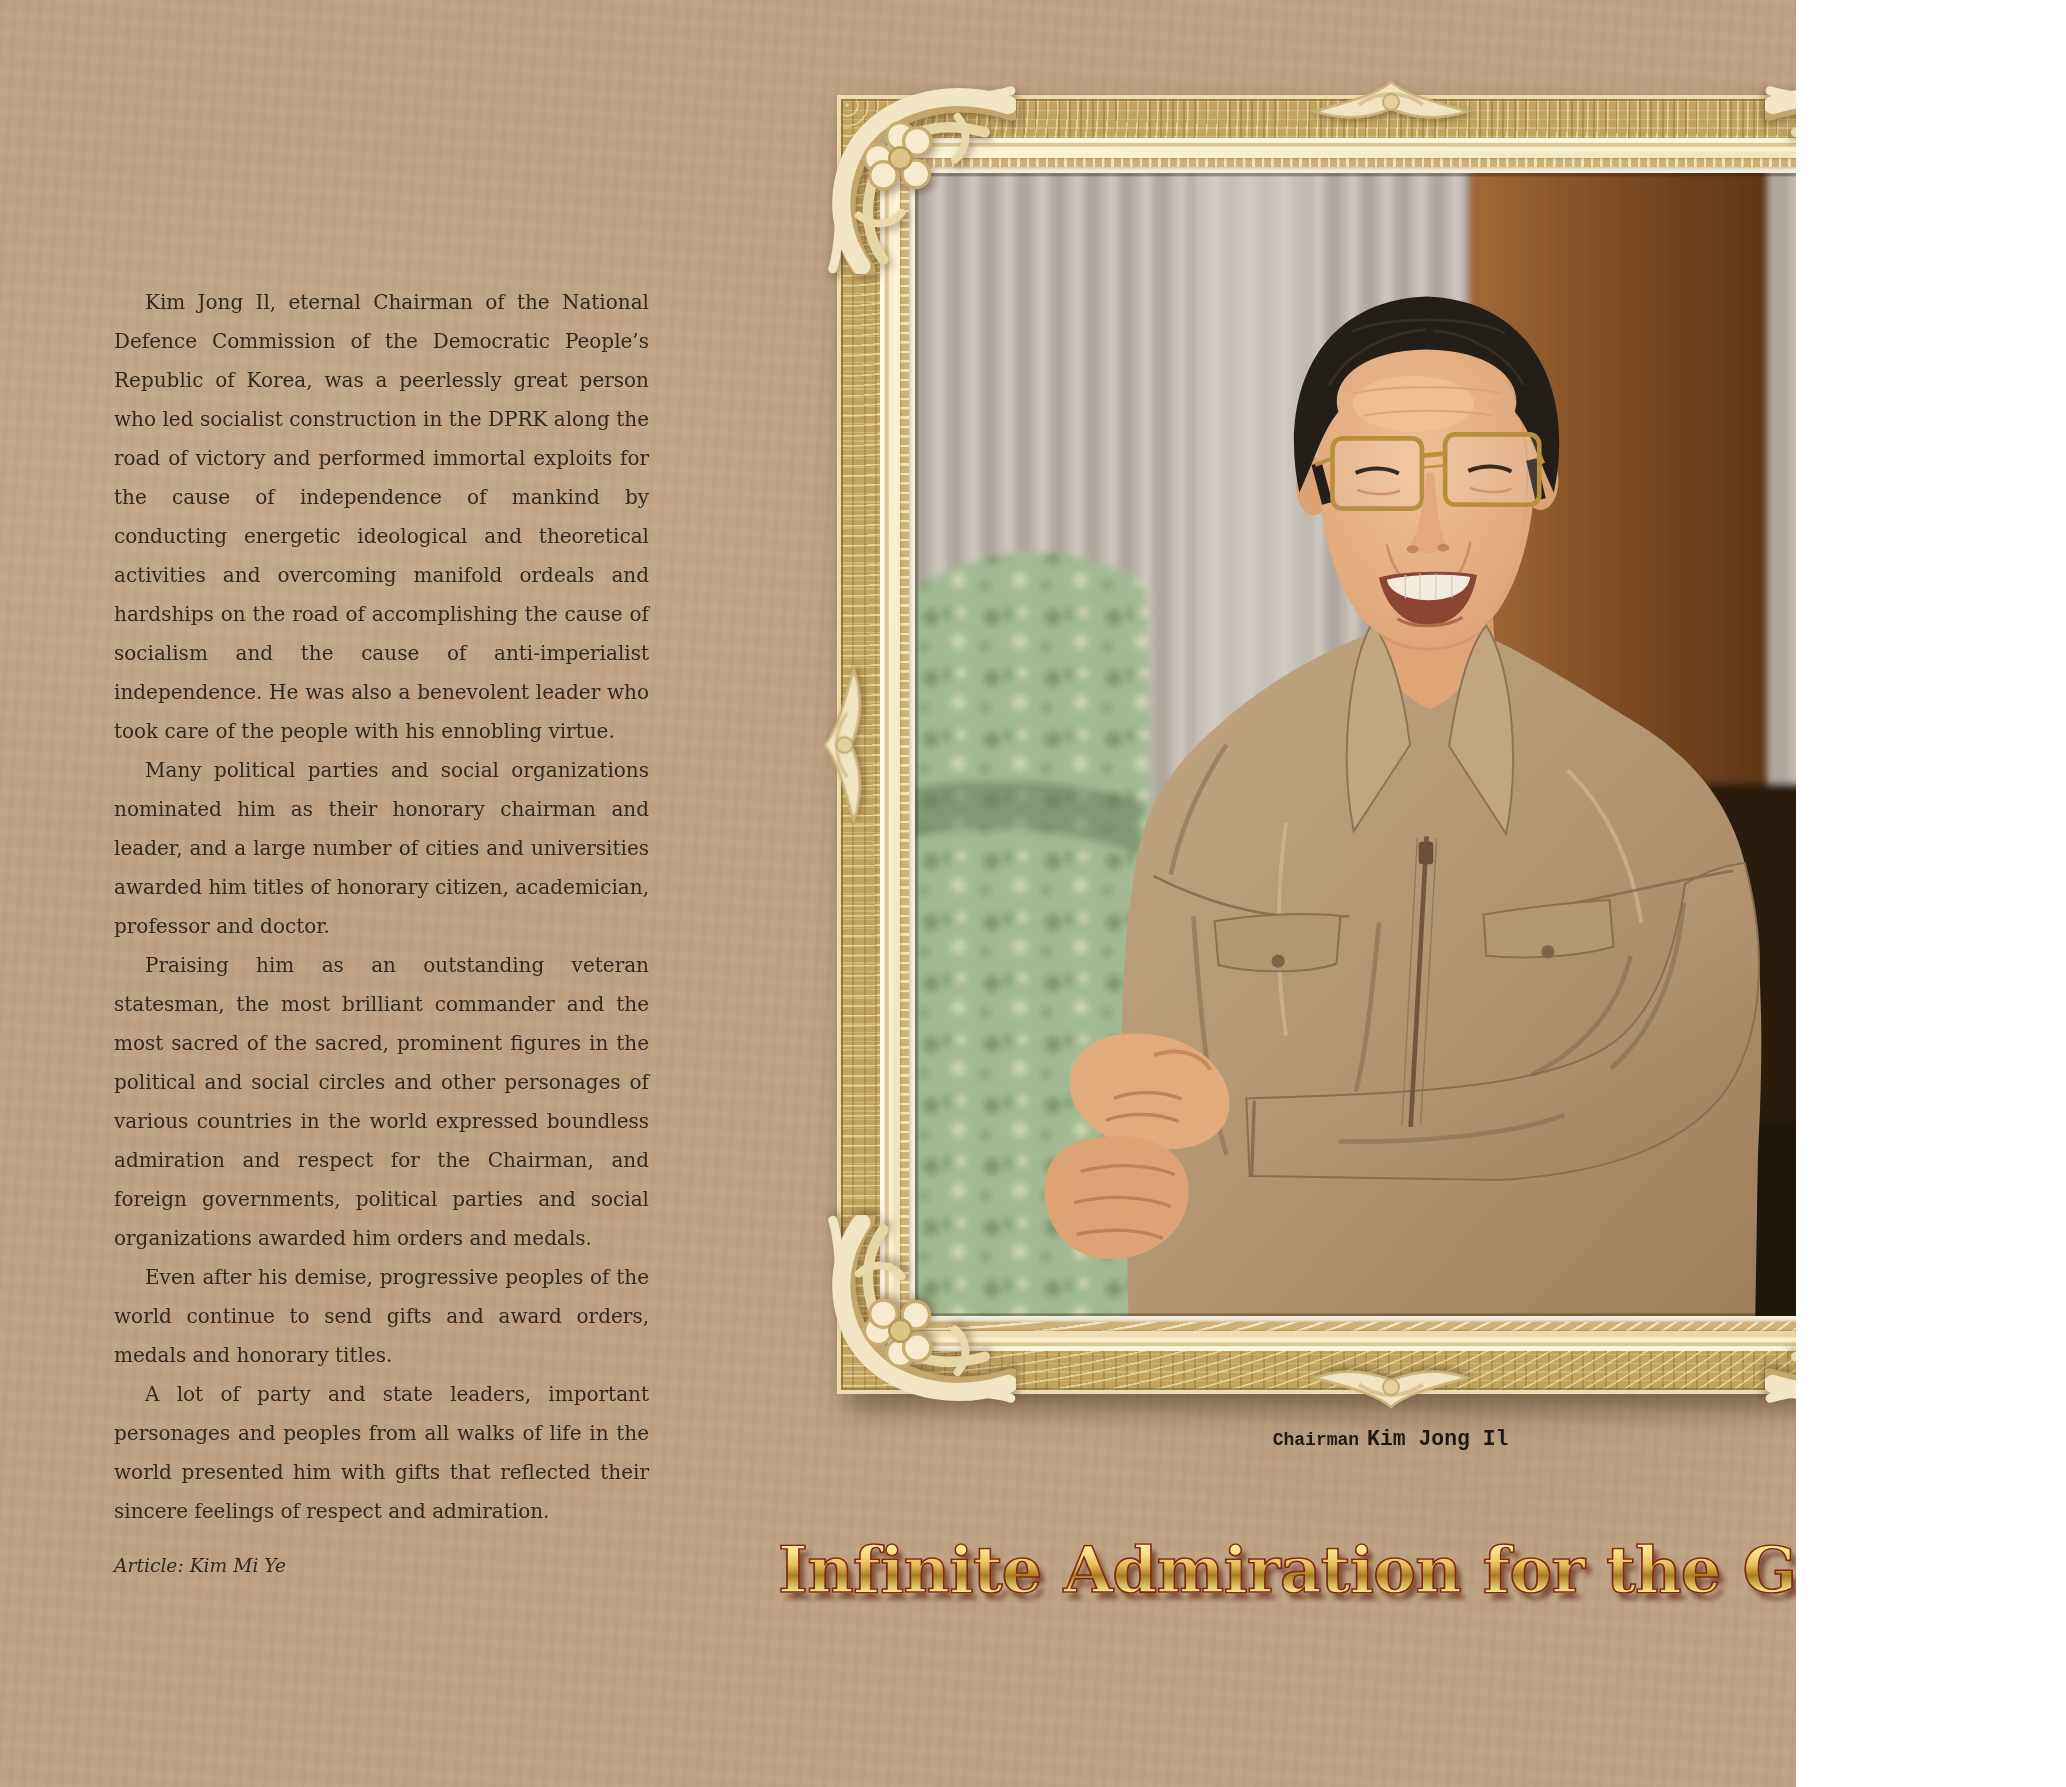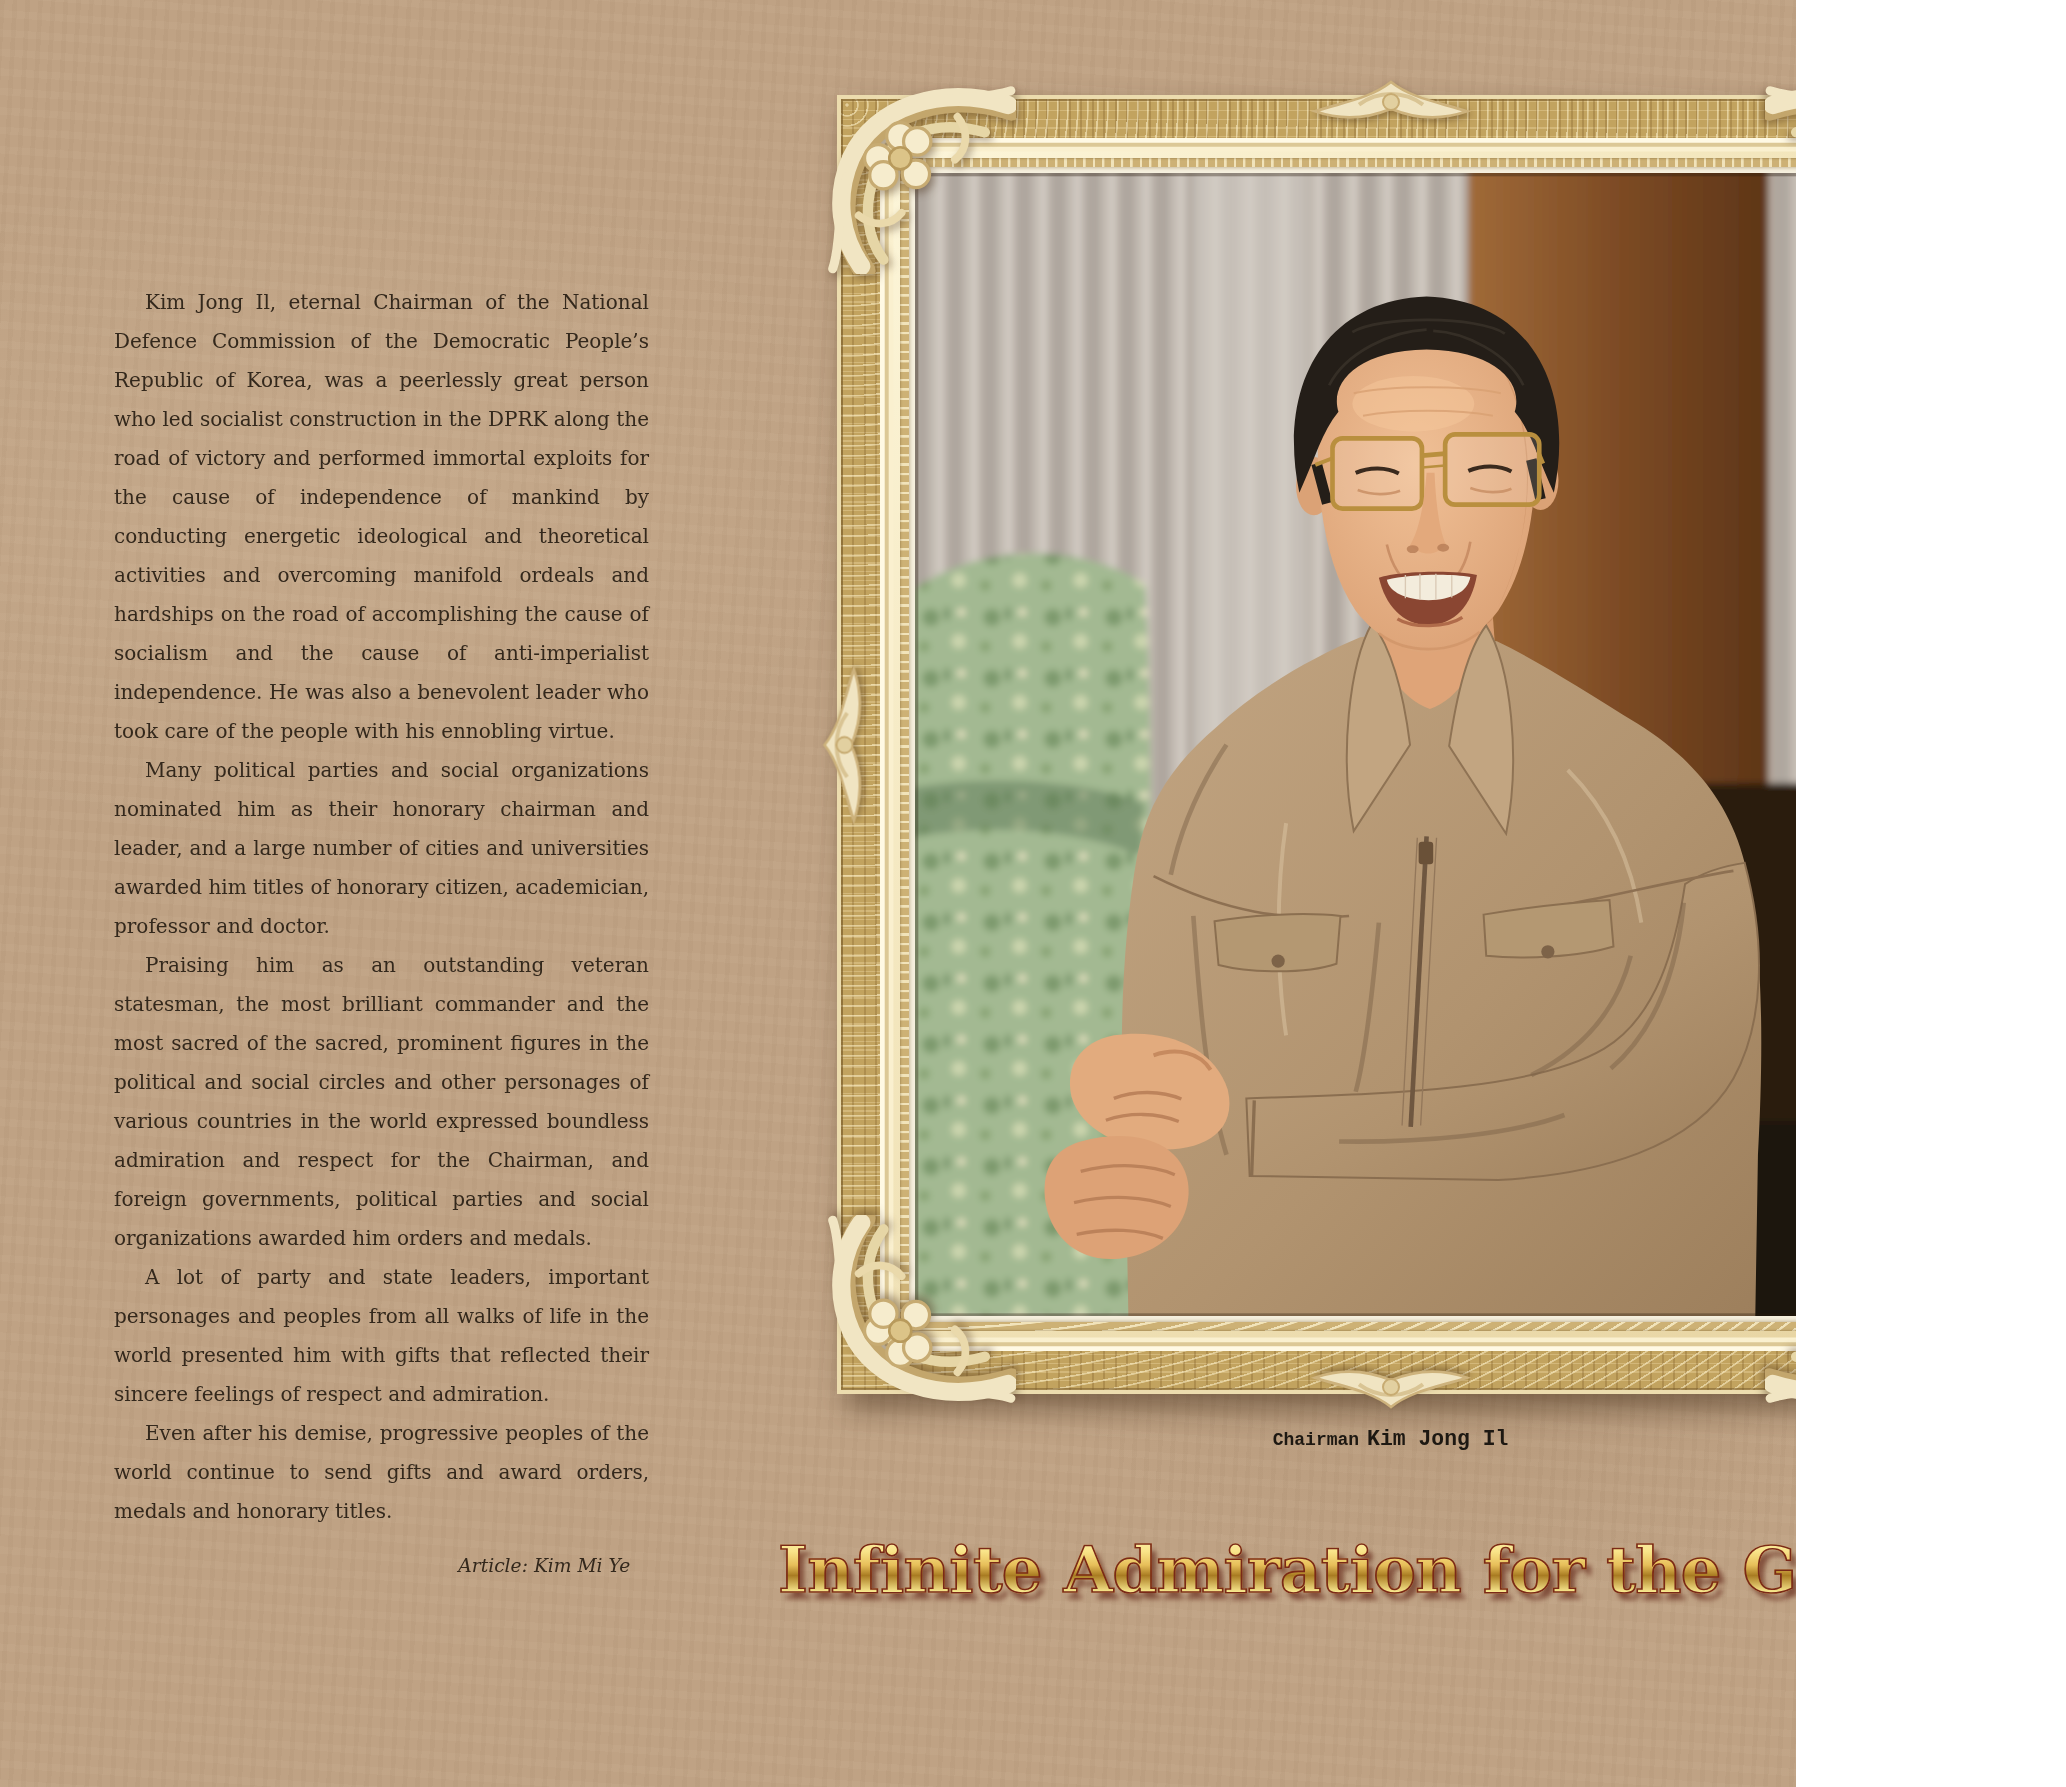--- a/index.html
+++ b/index.html
@@ -17,21 +17,21 @@
   }
 
   
   .article-col {
     position:absolute; left:114px; top:283px; width:535px;
     color:var(--body-text);
     font-size:20px; line-height:39px; text-align:justify;
   }
   .article-col p { text-indent:31px; }
   .credit {
-    margin-top:14.7px; text-align:right; font-style:italic; font-size:18.7px;
+    margin-top:14.7px; font-style:italic; font-size:18.7px;
     padding-right:18.7px;
   }
 
   
   .frame {
     position:absolute; left:837px; top:95px; width:1107px; height:1299px;
     padding:39px;
     background-color:var(--frame-gold);
     background-image:
       repeating-radial-gradient(circle at 6px 6px, rgba(255,243,205,.55) 0 1.3px, rgba(0,0,0,0) 2px 10px),
@@ -108,22 +108,22 @@
 </style>
 </head>
 <body>
 
 <div class="page">
 
   <div class="article-col">
     <p>Kim Jong Il, eternal Chairman of the National Defence Commission of the Democratic People’s Republic of Korea, was a peerlessly great person who led socialist construction in the DPRK along the road of victory and performed immortal exploits for the cause of independence of mankind by conducting energetic ideological and theoretical activities and overcoming manifold ordeals and hardships on the road of accomplishing the cause of socialism and the cause of anti-imperialist independence. He was also a benevolent leader who took care of the people with his ennobling virtue.</p>
     <p>Many political parties and social organizations nominated him as their honorary chairman and leader, and a large number of cities and universities awarded him titles of honorary citizen, academician, professor and doctor.</p>
     <p>Praising him as an outstanding veteran statesman, the most brilliant commander and the most sacred of the sacred, prominent figures in the political and social circles and other personages of various countries in the world expressed boundless admiration and respect for the Chairman, and foreign governments, political parties and social organizations awarded him orders and medals.</p>
+    <p>Even after his demise, progressive peoples of the world continue to send gifts and award orders, medals and honorary titles.</p>
     <p>A lot of party and state leaders, important personages and peoples from all walks of life in the world presented him with gifts that reflected their sincere feelings of respect and admiration.</p>
-    <p>Even after his demise, progressive peoples of the world continue to send gifts and award orders, medals and honorary titles.</p>
     <div class="credit">Article: Kim Mi Ye</div>
   </div>
 
   <div class="frame">
     <div class="molding">
       <div class="goldstrip">
         <div class="mat">
 
           <svg class="photo" viewBox="0 0 1436 1724" preserveAspectRatio="none">
             <defs>

